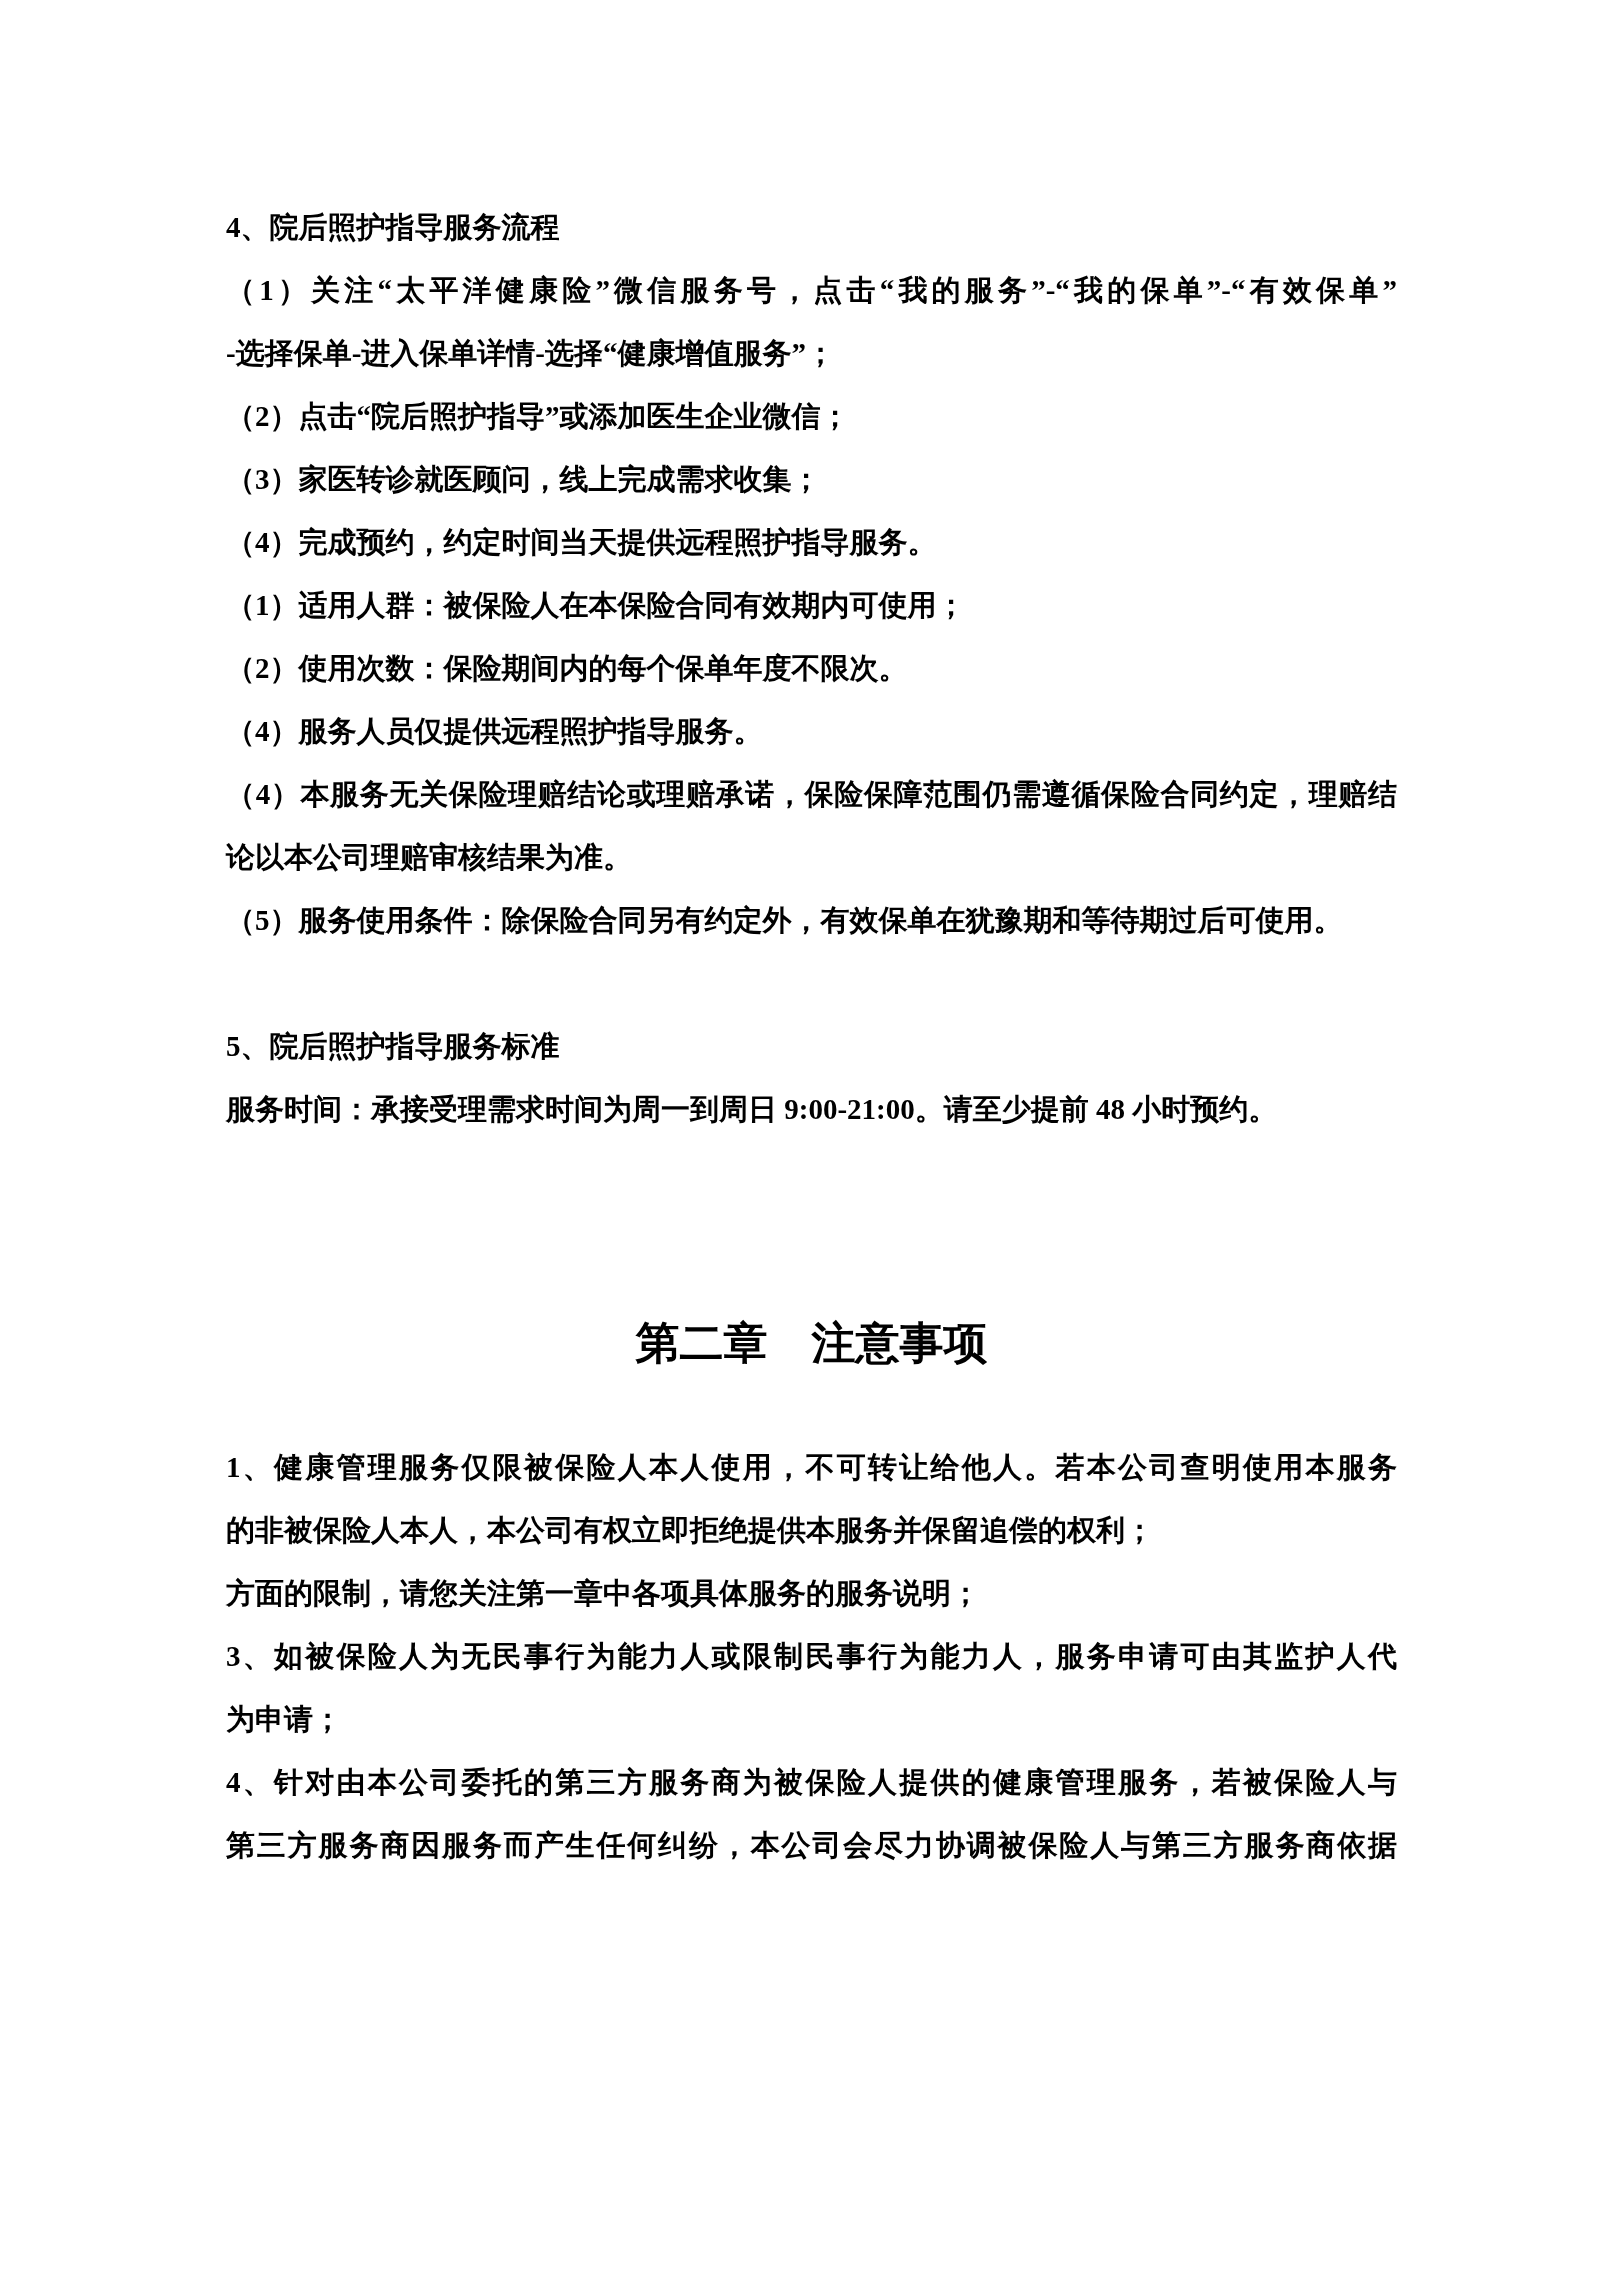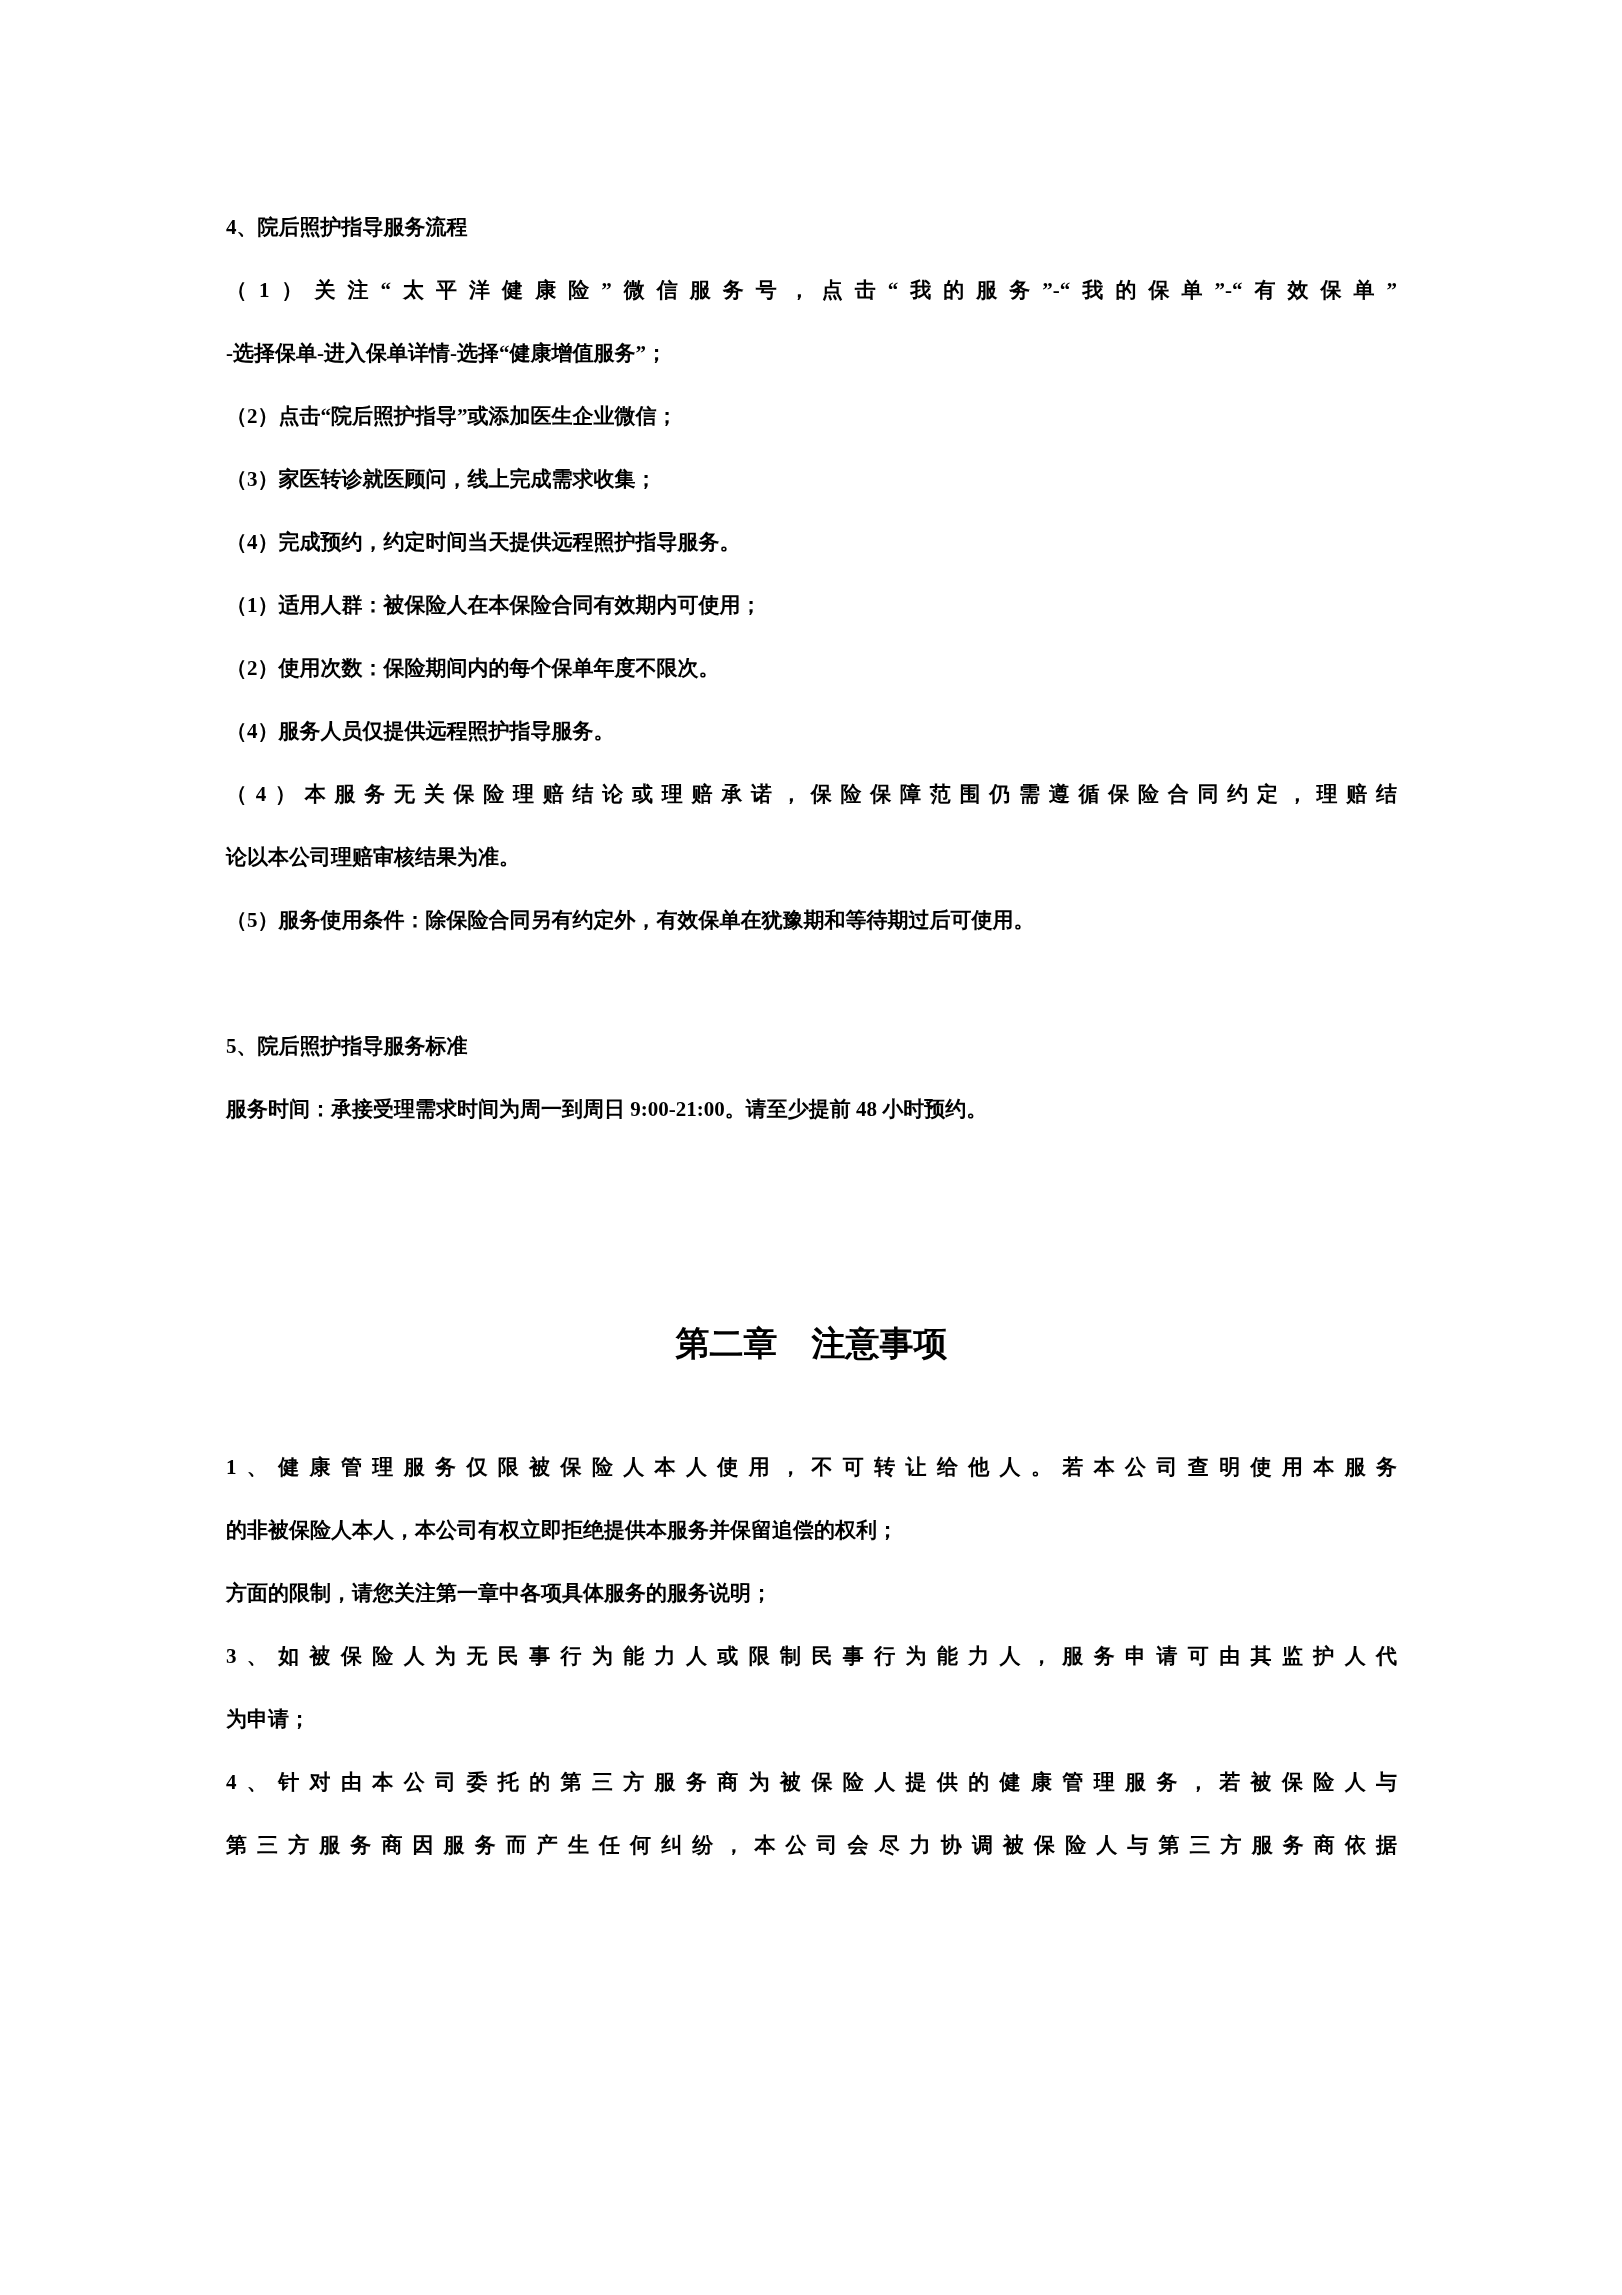--- a/index.html
+++ b/index.html
@@ -12,37 +12,37 @@
     width: 1623px;
     height: 2295px;
     background: #ffffff;
     box-sizing: border-box;
     padding: 196px 226px 0 226px;
     font-family: "Liberation Serif", "DejaVu Serif", serif;
     color: #000000;
     overflow: hidden;
   }
   .line, .heading {
-    font-size: 21px;
+    font-size: 29px;
     height: 63px;
     line-height: 63px;
     white-space: normal;
   }
   .heading {
     font-weight: 700;
   }
   .gap {
     margin-top: 63px;
   }
   .fill {
     text-align: justify;
     text-align-last: justify;
   }
   .chapter {
-    font-size: 34px;
+    font-size: 44px;
     font-weight: 700;
     height: 72px;
     line-height: 72px;
     text-align: right;
     text-align-last: center;
     margin-top: 167px;
     margin-bottom: 56px;
   }
   .b { font-weight: 700; }
   .r { font-weight: 700; }

